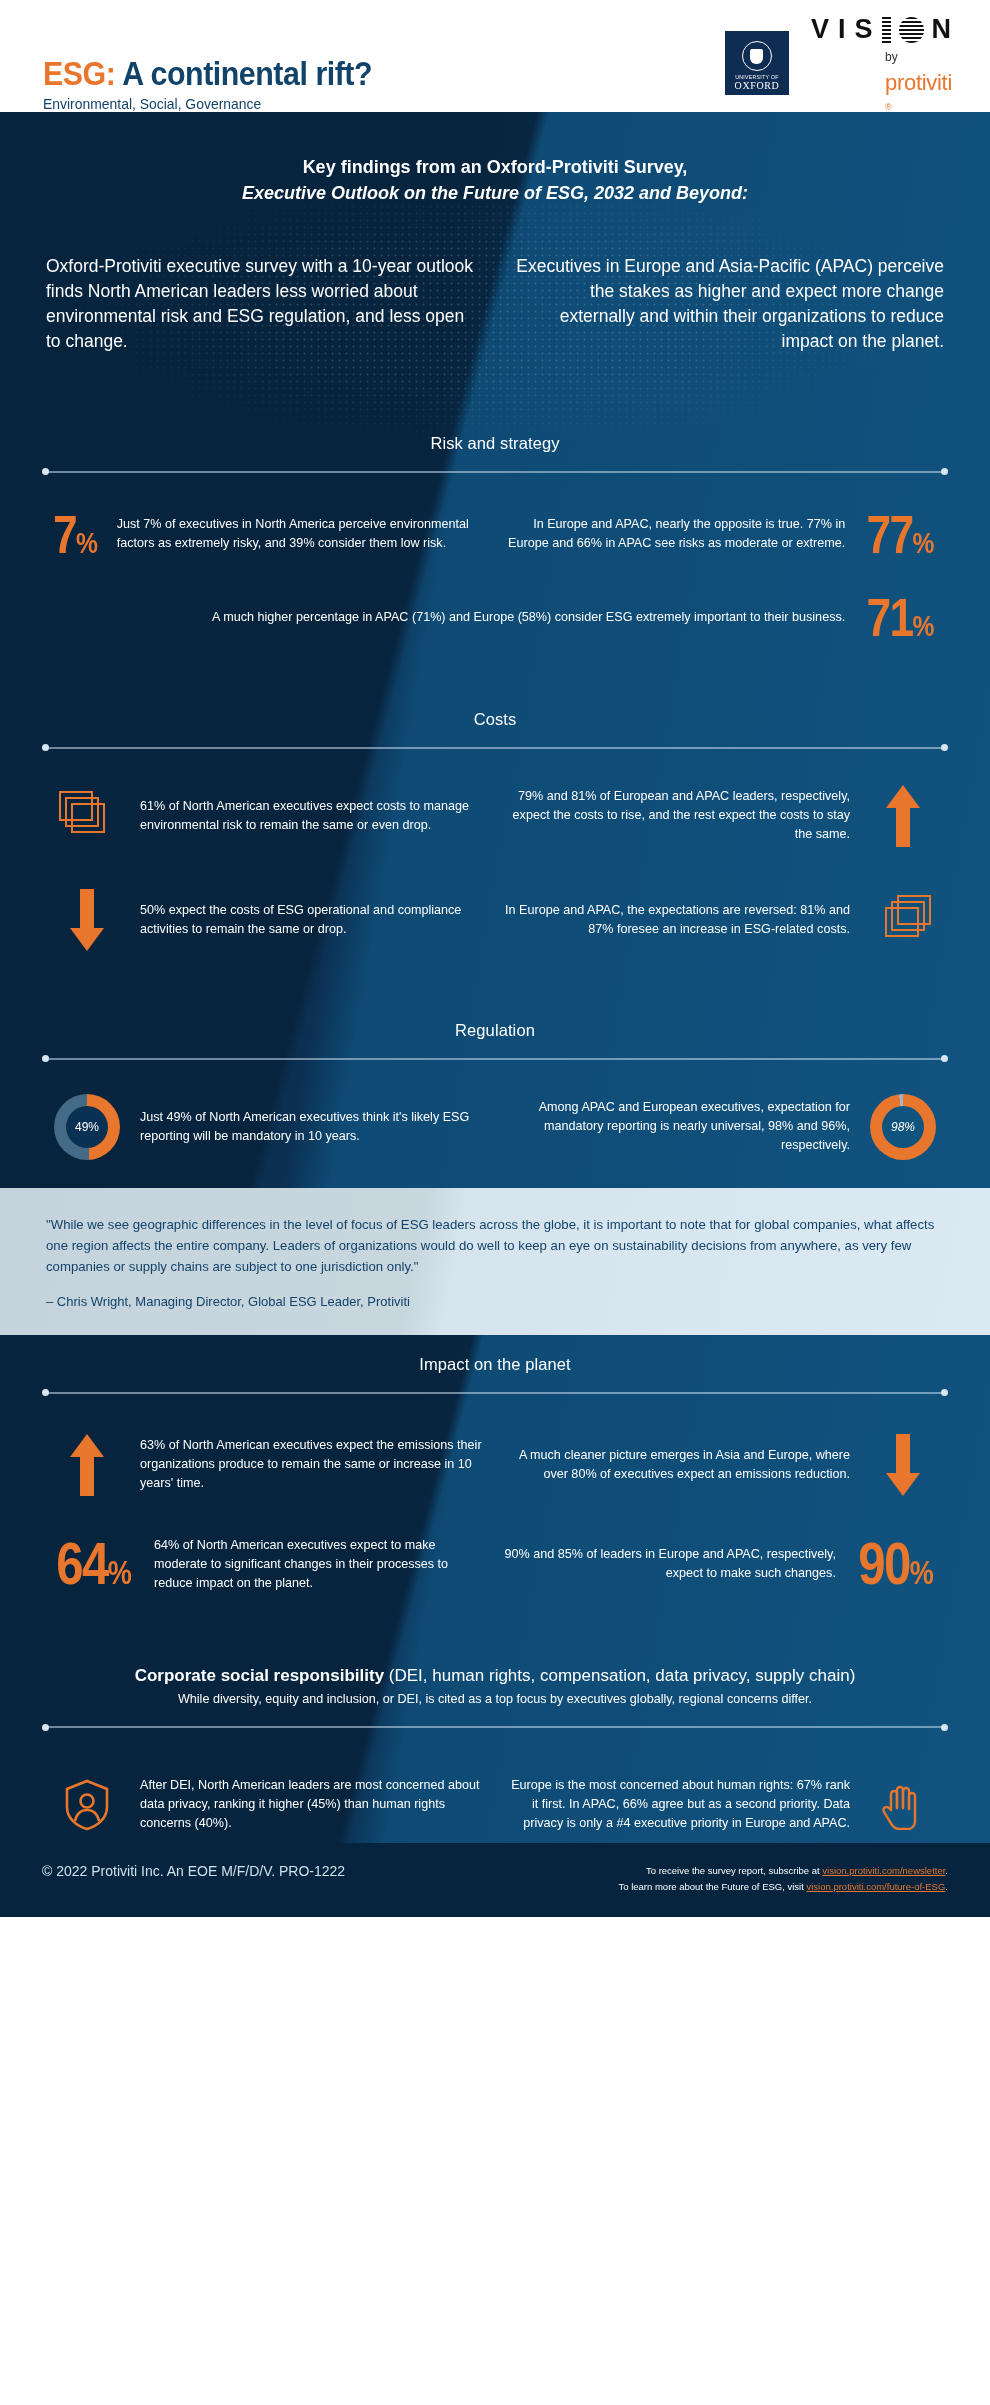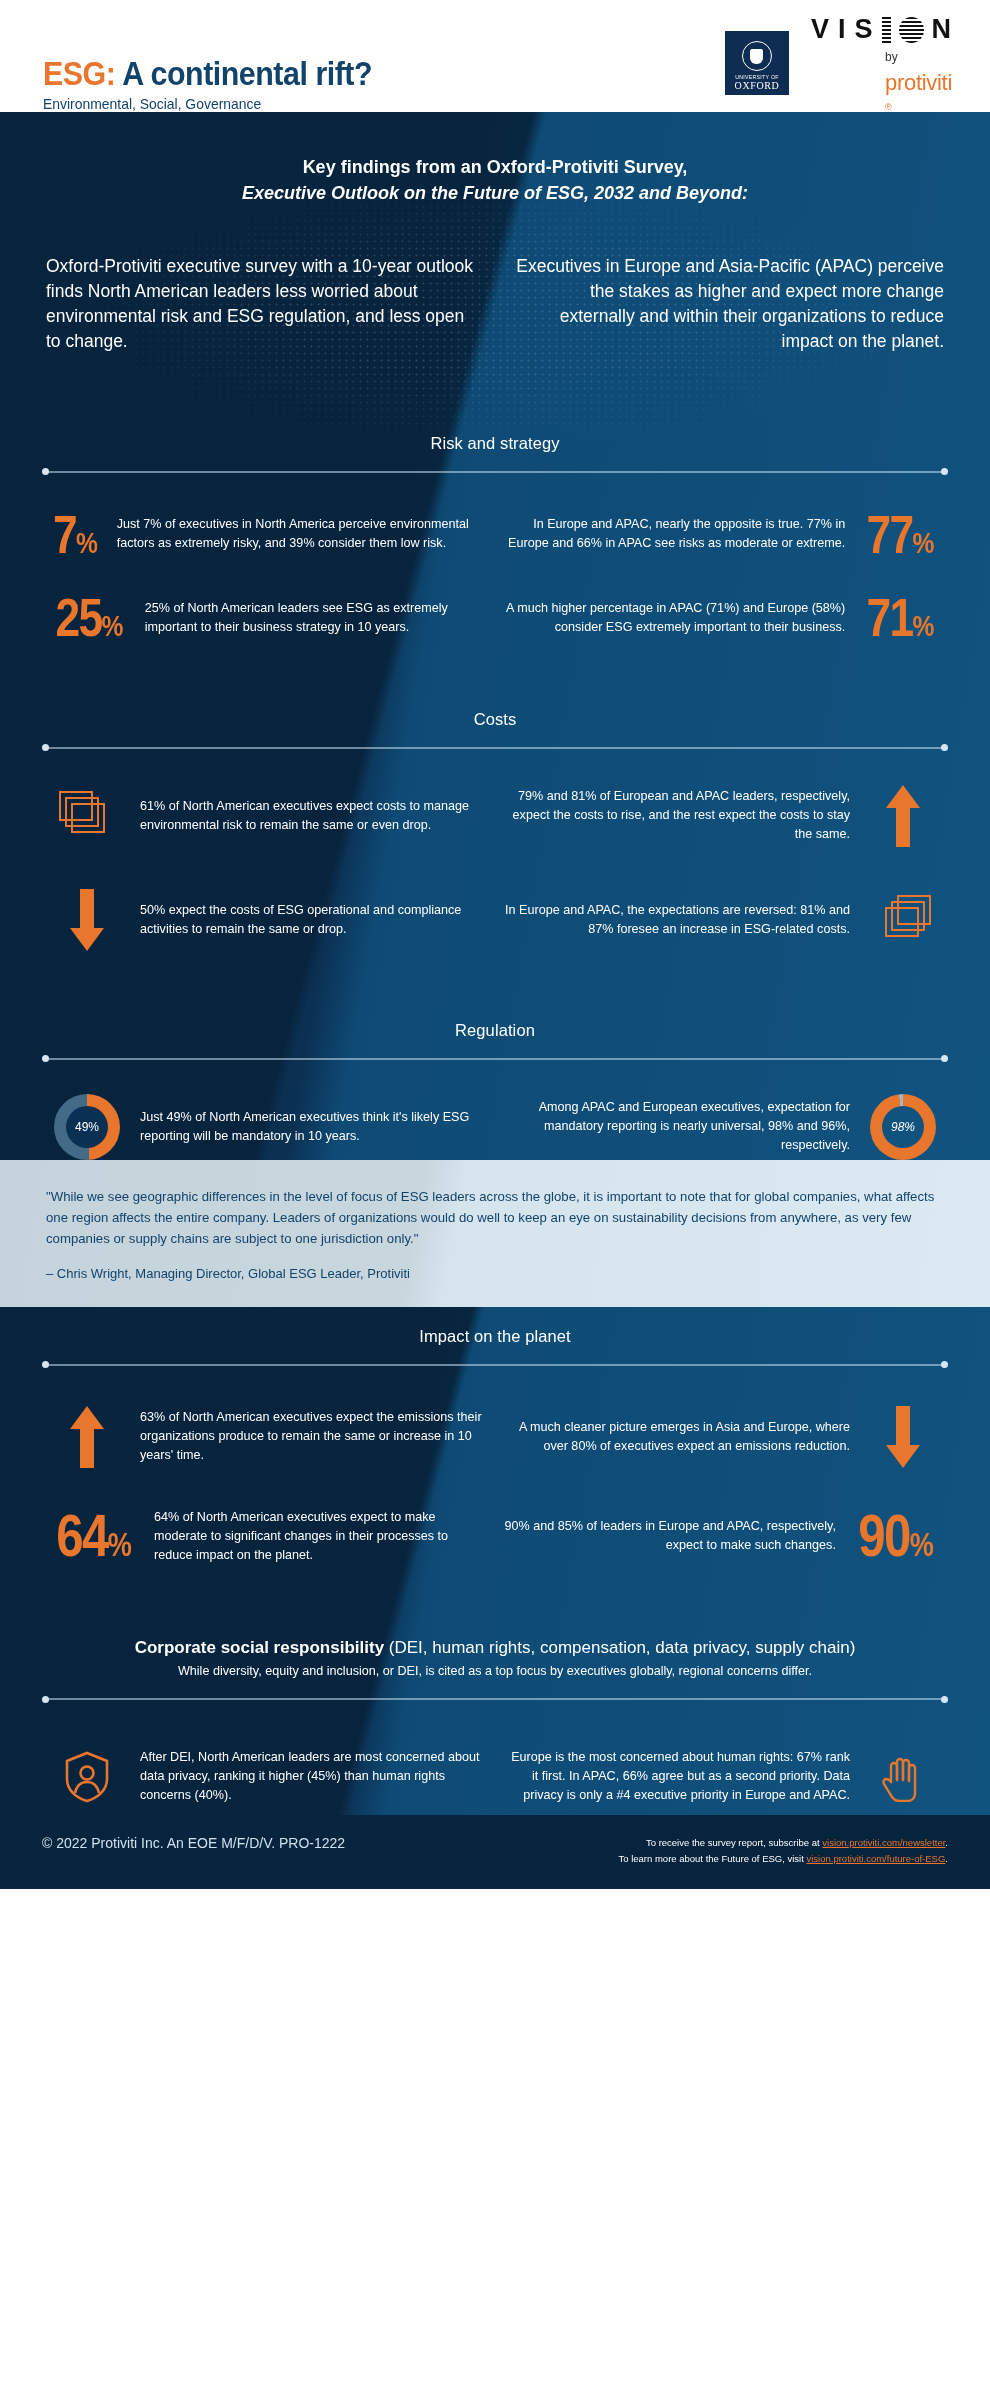--- a/index.html
+++ b/index.html
@@ -224,21 +224,21 @@
         </div>
         <div class="by-line">
           <span class="by">by</span>
           <span class="prot">protiviti</span>
           <span class="reg">®</span>
         </div>
       </div>
     </div>
   </div>
 
-  <div class="band" style="">
+  <div class="band" style="padding-bottom:28px;">
     <div class="worldmap"></div>
 
     <div class="intro">
       <div class="key-find">
         <div>Key findings from an Oxford-Protiviti Survey,</div>
         <em>Executive Outlook on the Future of ESG, 2032 and Beyond:</em>
       </div>
       <div class="intro-cols">
         <div class="intro-col left">Oxford-Protiviti executive survey with a 10-year outlook finds North American leaders less worried about environmental risk and ESG regulation, and less open to change.</div>
         <div class="intro-col right">Executives in Europe and Asia-Pacific (APAC) perceive the stakes as higher and expect more change externally and within their organizations to reduce impact on the planet.</div>
@@ -258,24 +258,20 @@
           <div class="bignum"><span class="n">7</span><span class="pc">%</span></div>
           <div class="stat-text">Just 7% of executives in North America perceive environmental factors as extremely risky, and 39% consider them low risk.</div>
         </div>
         <div class="stat-cell right">
           <div class="bignum"><span class="n">77</span><span class="pc">%</span></div>
           <div class="stat-text">In Europe and APAC, nearly the opposite is true. 77% in Europe and 66% in APAC see risks as moderate or extreme.</div>
         </div>
       </div>
 
       <div class="stat-row" style="margin-top:36px;">
-        <div class="stat-cell">
-          <div class="bignum"><span class="n">25</span><span class="pc">%</span></div>
-          <div class="stat-text">25% of North American leaders see ESG as extremely important to their business strategy in 10 years.</div>
-        </div>
         <div class="stat-cell right">
           <div class="bignum"><span class="n">71</span><span class="pc">%</span></div>
           <div class="stat-text">A much higher percentage in APAC (71%) and Europe (58%) consider ESG extremely important to their business.</div>
         </div>
       </div>
     </div>
 
     <div style="margin-top:68px;">
       <div class="sec-head">Costs</div>
       <div class="rule">

